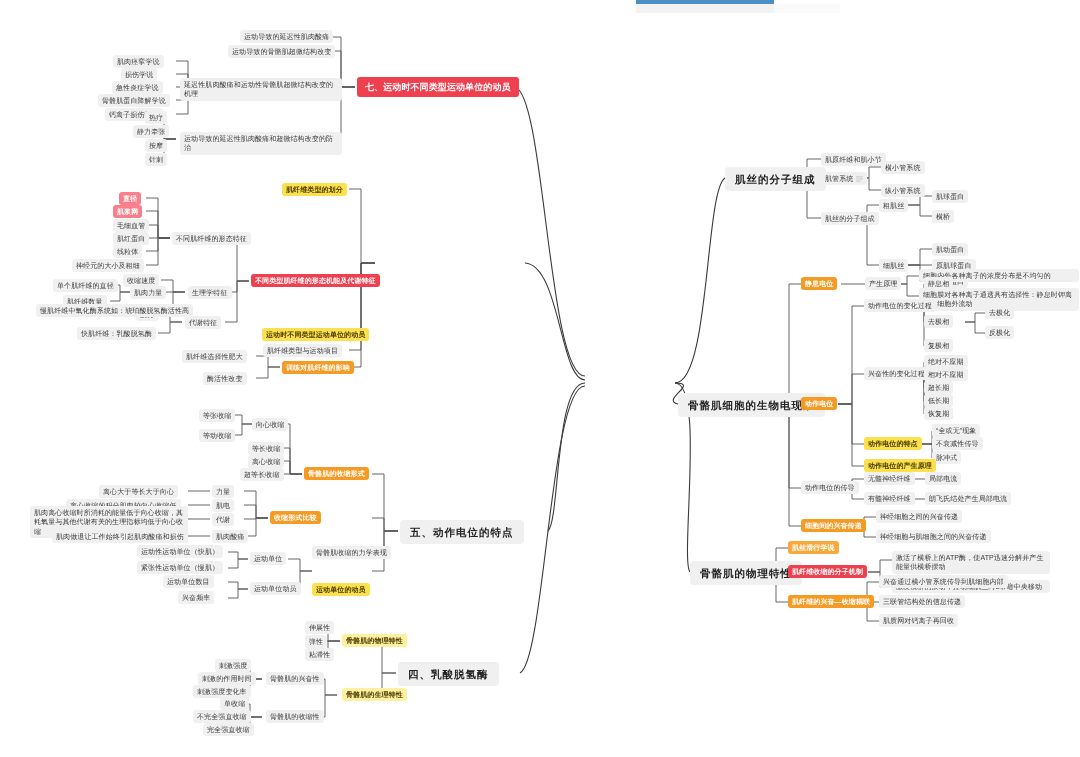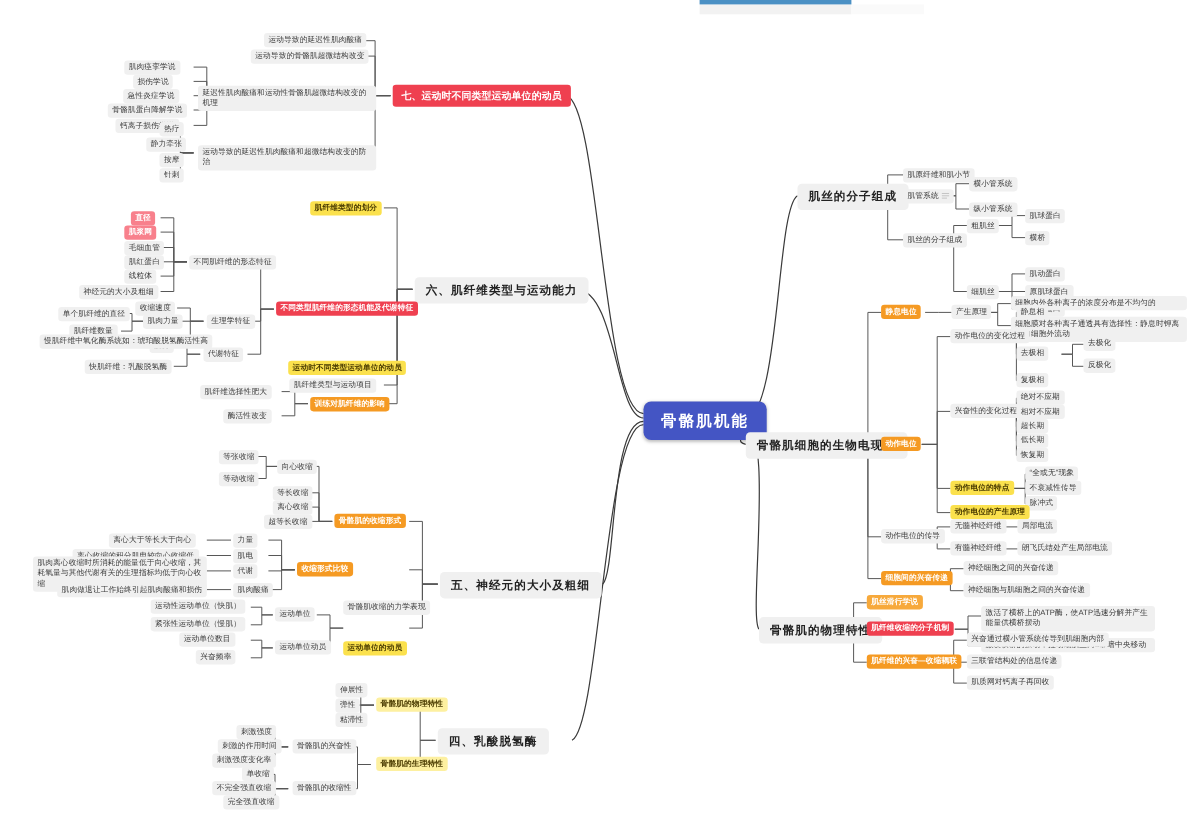--- a/index.html
+++ b/index.html
@@ -239,21 +239,20 @@
       <path d="M262,679 h-12 v-13 h-12"></path>
       <path d="M262,679 h-12 v0 h-12"></path>
       <path d="M262,679 h-12 v13 h-12"></path>
 
       <path d="M262,717 h-12 v-13 h-12"></path>
       <path d="M262,717 h-12 v0 h-12"></path>
       <path d="M262,717 h-12 v13 h-12"></path>
     </g>
   </svg>
 
-  <div class="node center" style="left:585px;top:365px;">骨骼肌机能</div>
 
   <div class="node lvl1" style="left:725px;top:167px;">肌丝的分子组成</div>
   <div class="node plain" style="left:821px;top:153px;">肌原纤维和肌小节</div>
   <div class="node plain" style="left:821px;top:172px;"><span>肌管系统</span><svg class="noteicon" viewBox="0 0 10 8">
         <path d="M0 1h10M0 4h10M0 7h7" stroke="#888" stroke-width="1"></path>
       </svg></div>
   <div class="node plain" style="left:821px;top:212px;">肌丝的分子组成</div>
   <div class="node plain" style="left:881px;top:161px;">横小管系统</div>
   <div class="node plain" style="left:881px;top:184px;">纵小管系统</div>
   <div class="node plain" style="left:879px;top:199px;">粗肌丝</div>
@@ -320,21 +319,20 @@
   <div class="node plain" style="left:113px;top:55px;">肌肉痉挛学说</div>
   <div class="node plain" style="left:121px;top:68px;">损伤学说</div>
   <div class="node plain" style="left:112px;top:81px;">急性炎症学说</div>
   <div class="node plain" style="left:98px;top:94px;">骨骼肌蛋白降解学说</div>
   <div class="node plain" style="left:105px;top:108px;">钙离子损伤学说</div>
   <div class="node plain" style="left:145px;top:111px;">热疗</div>
   <div class="node plain" style="left:133px;top:125px;">静力牵张</div>
   <div class="node plain" style="left:145px;top:139px;">按摩</div>
   <div class="node plain" style="left:145px;top:153px;">针刺</div>
 
-  <div class="node lvl1" style="left:377px;top:252px;">六、肌纤维类型与运动能力</div>
   <div class="node yellow" style="left:282px;top:183px;">肌纤维类型的划分</div>
   <div class="node red" style="left:251px;top:274px;">不同类型肌纤维的形态机能及代谢特征</div>
   <div class="node yellow" style="left:262px;top:328px;">运动时不同类型运动单位的动员</div>
   <div class="node plain" style="left:263px;top:344px;">肌纤维类型与运动项目</div>
   <div class="node orange" style="left:282px;top:361px;">训练对肌纤维的影响</div>
 
   <div class="node plain" style="left:172px;top:232px;">不同肌纤维的形态特征</div>
   <div class="node plain" style="left:188px;top:286px;">生理学特征</div>
   <div class="node plain" style="left:185px;top:316px;">代谢特征</div>
 
@@ -350,21 +348,21 @@
   <div class="node plain" style="left:136px;top:308px;">疲劳</div>
   <div class="node plain" style="left:53px;top:279px;">单个肌纤维的直径</div>
   <div class="node plain" style="left:63px;top:295px;">肌纤维数量</div>
 
   <div class="node plain" style="left:36px;top:304px;">慢肌纤维中氧化酶系统如：琥珀酸脱氢酶活性高</div>
   <div class="node plain" style="left:77px;top:327px;">快肌纤维：乳酸脱氢酶</div>
 
   <div class="node plain" style="left:182px;top:350px;">肌纤维选择性肥大</div>
   <div class="node plain" style="left:203px;top:372px;">酶活性改变</div>
 
-  <div class="node lvl1" style="left:400px;top:520px;">五、神经元的大小及粗细</div>
+  <div class="node lvl1" style="left:400px;top:520px;">五、动作电位的特点</div>
   <div class="node orange" style="left:304px;top:467px;">骨骼肌的收缩形式</div>
   <div class="node orange" style="left:270px;top:511px;">收缩形式比较</div>
   <div class="node plain" style="left:312px;top:546px;">骨骼肌收缩的力学表现</div>
   <div class="node yellow" style="left:312px;top:583px;">运动单位的动员</div>
 
   <div class="node plain" style="left:252px;top:418px;">向心收缩</div>
   <div class="node plain" style="left:248px;top:442px;">等长收缩</div>
   <div class="node plain" style="left:248px;top:455px;">离心收缩</div>
   <div class="node plain" style="left:240px;top:468px;">超等长收缩</div>
   <div class="node plain" style="left:199px;top:409px;">等张收缩</div>

